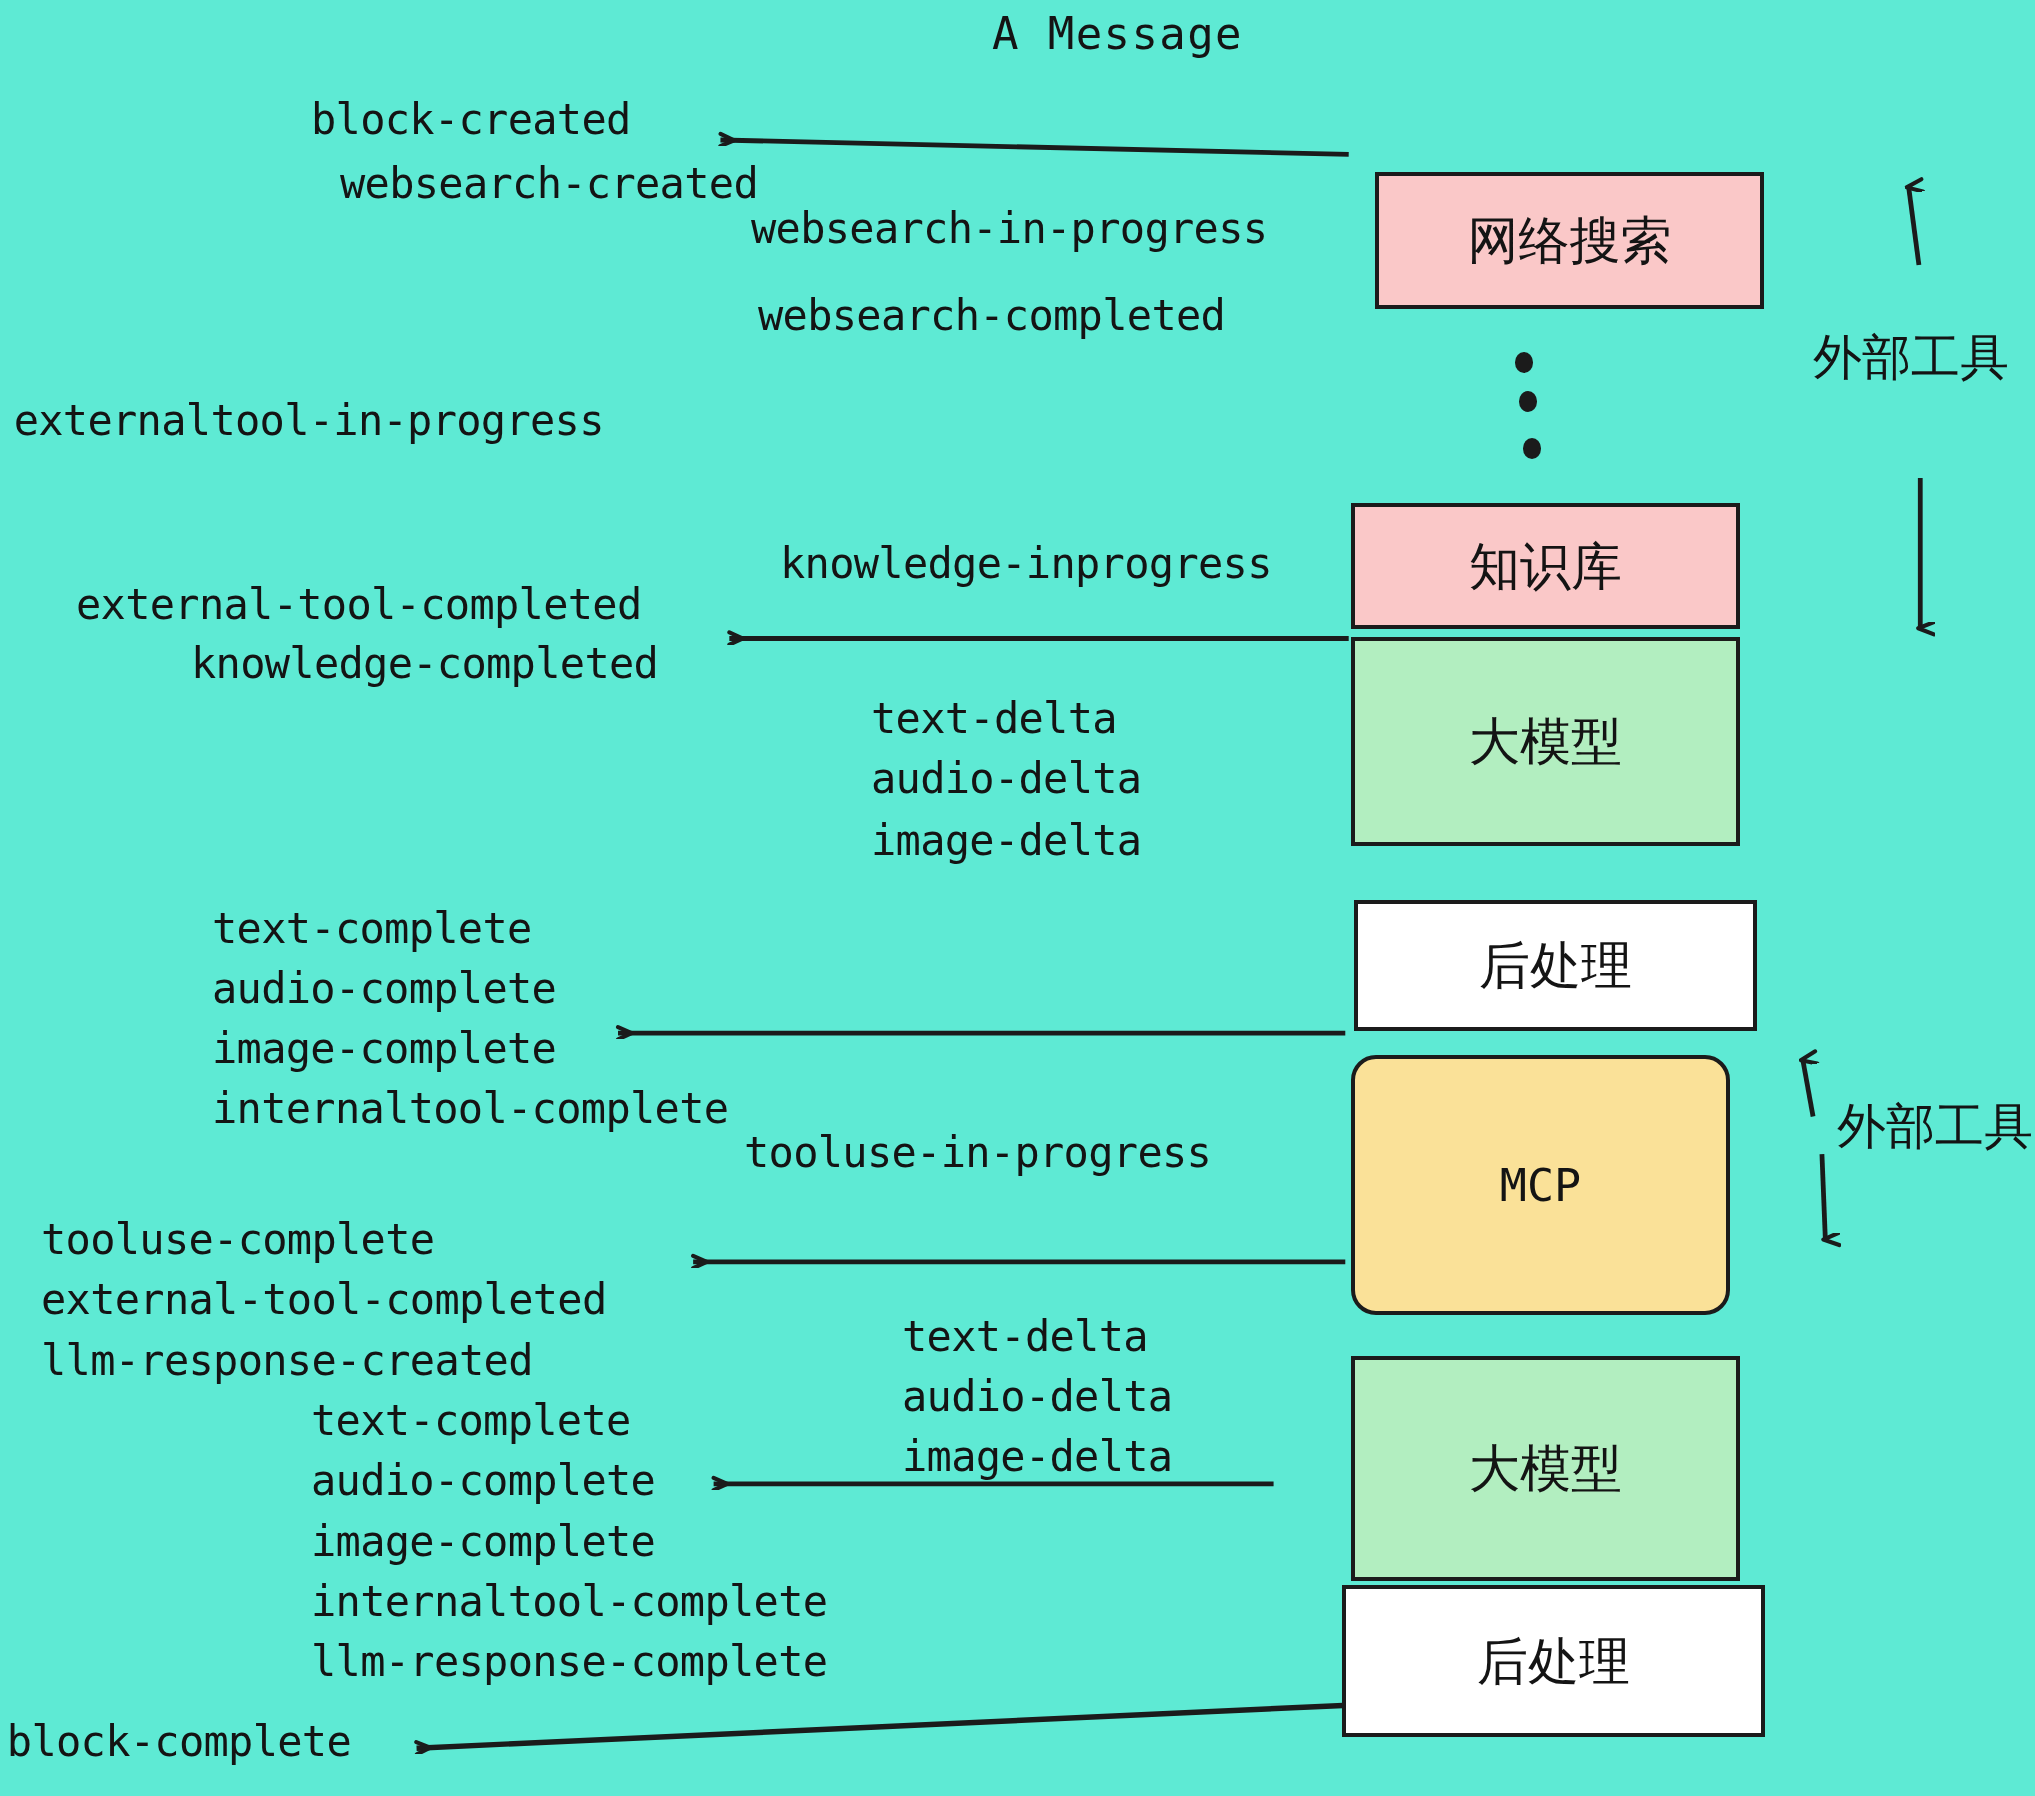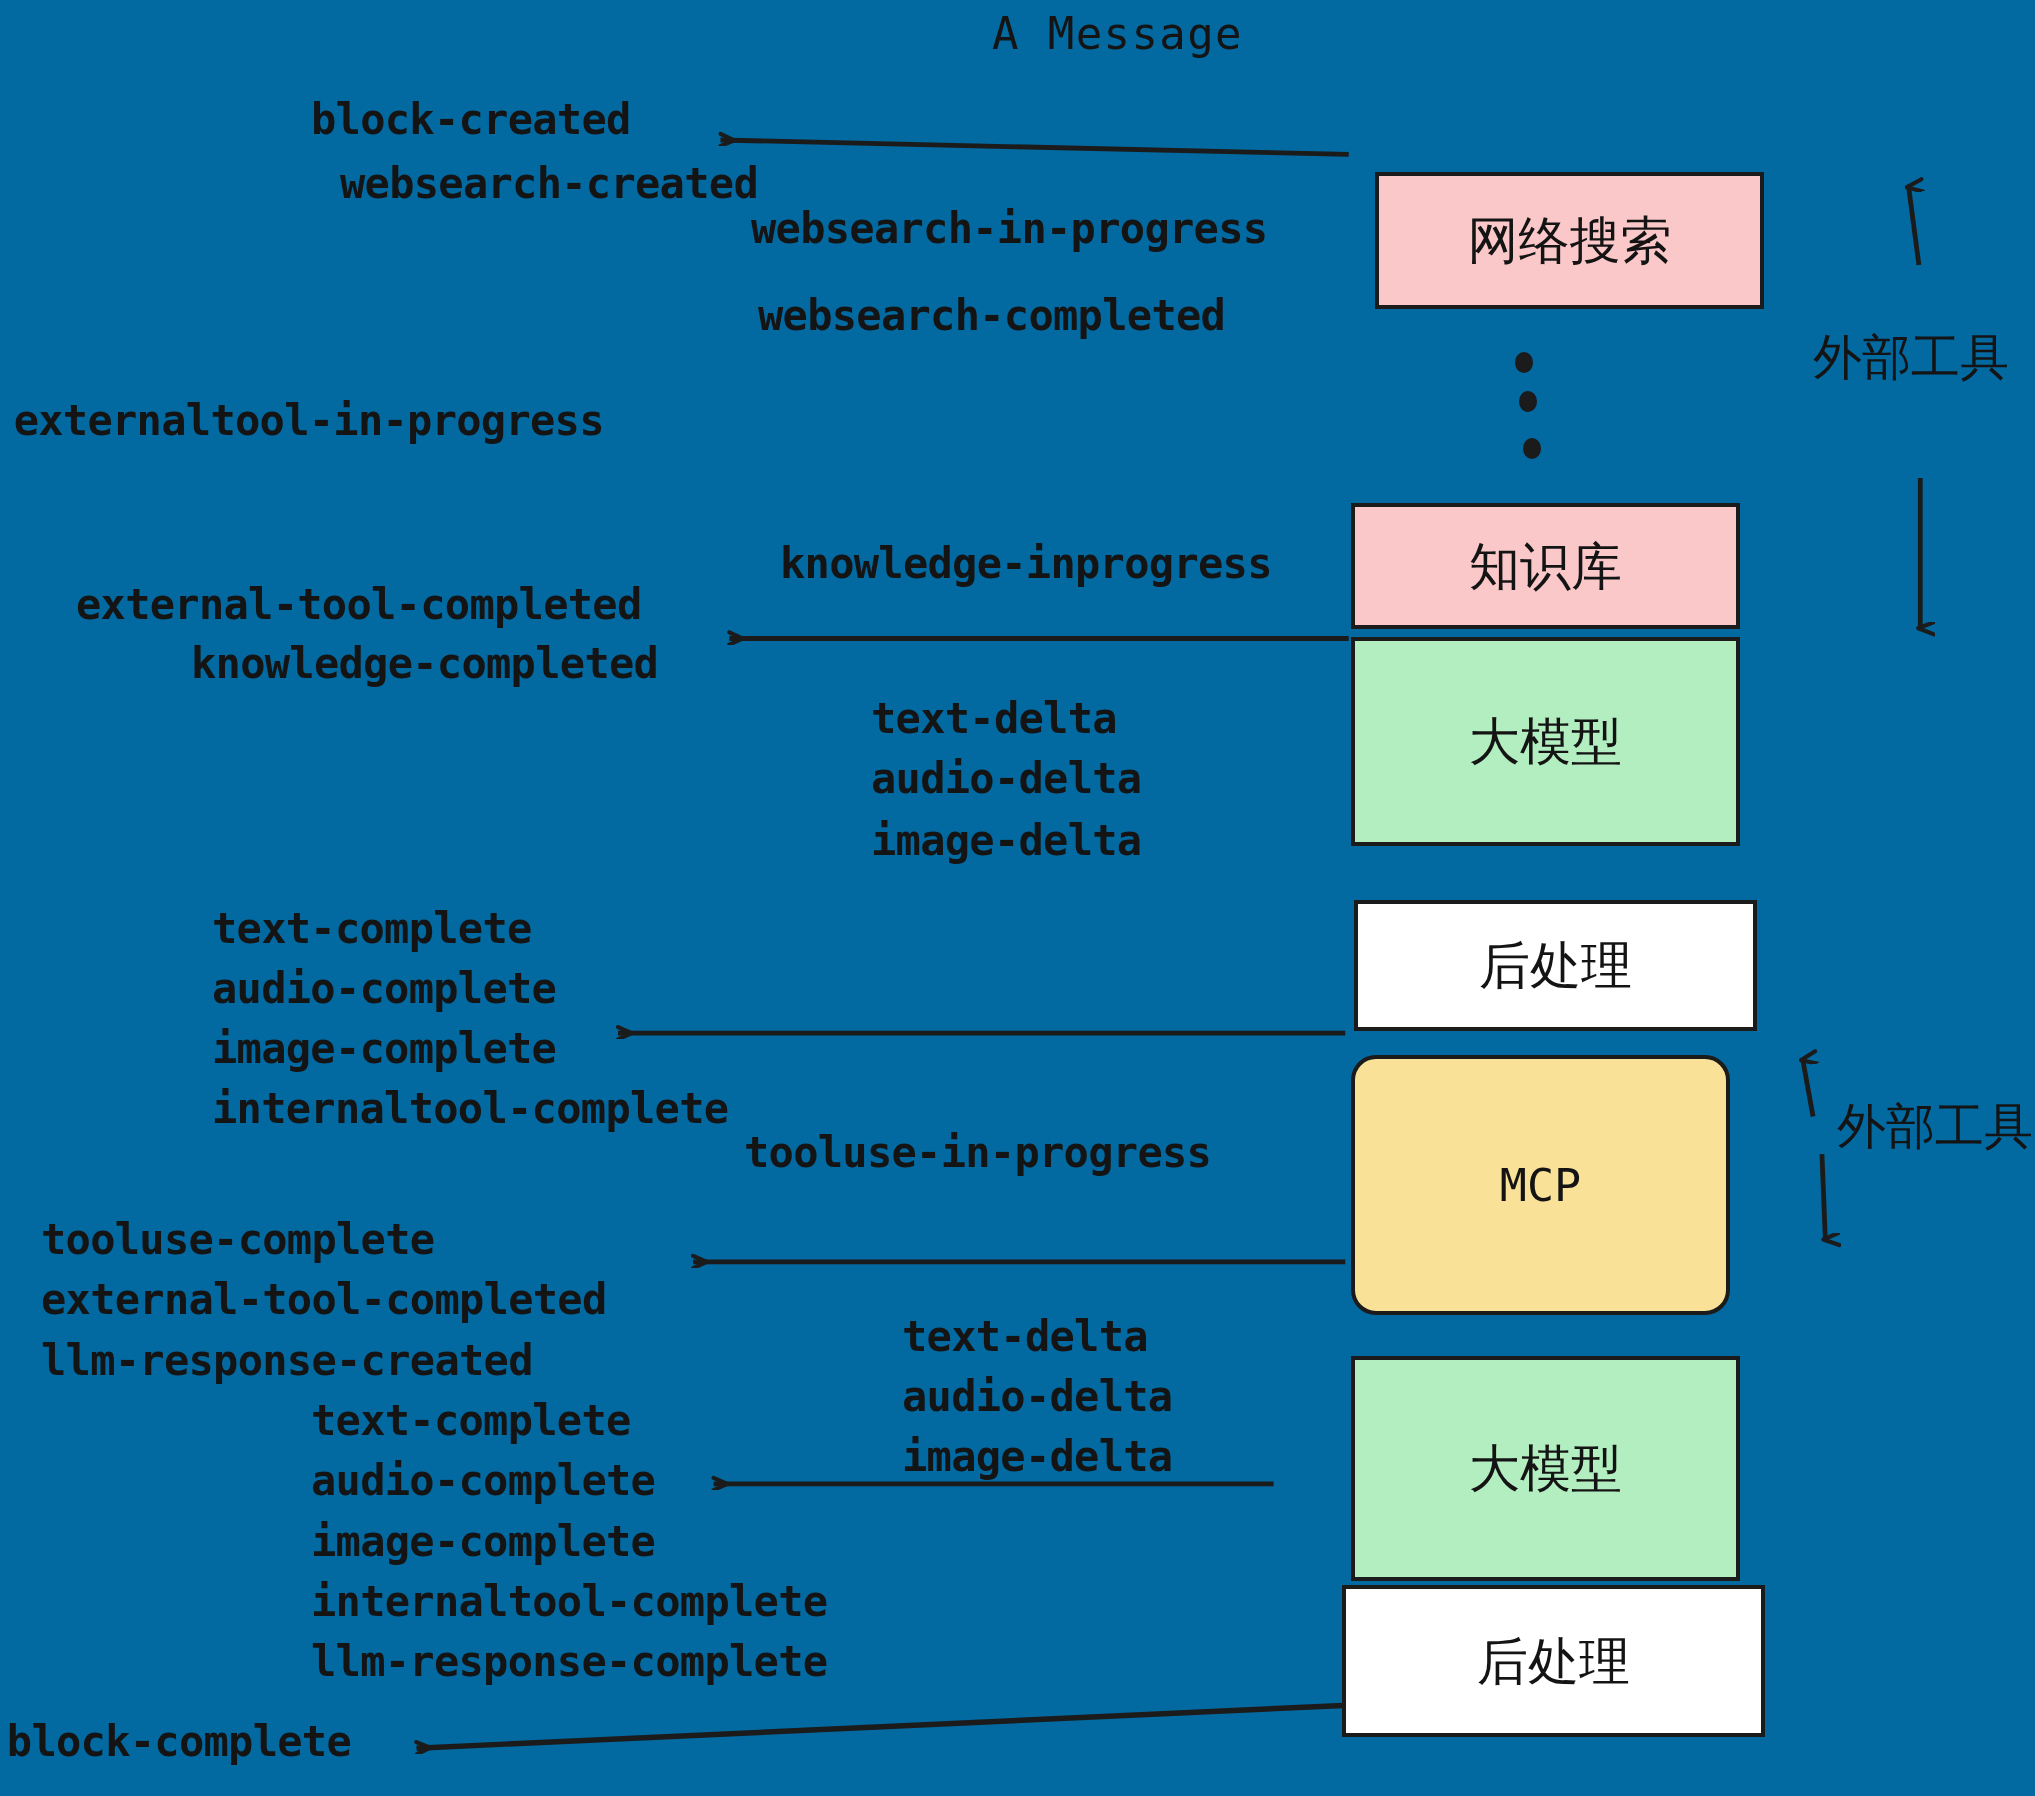--- a/index.html
+++ b/index.html
@@ -4,41 +4,40 @@
 <style>
   html, body {
     margin: 0;
     padding: 0;
     background: #ffffff;
   }
   #canvas {
     position: relative;
     width: 2035px;
     height: 1796px;
-    background: #0369a1;
+    background: #5eead4;
     font-family: "DejaVu Sans Mono", "Liberation Mono", monospace;
     overflow: hidden;
   }
   #svg-layer {
     position: absolute;
     left: 0;
     top: 0;
     width: 2035px;
     height: 1796px;
     pointer-events: none;
   }
   .evt {
     position: absolute;
     font-family: "DejaVu Sans Mono", "Liberation Mono", monospace;
     font-size: 42px;
     letter-spacing: -0.7px;
     color: #141414;
     white-space: nowrap;
     line-height: 1;
-    font-weight: bold;
   }
   .title {
     position: absolute;
     font-family: "DejaVu Sans Mono", "Liberation Mono", monospace;
     font-size: 44px;
     color: #141414;
     white-space: nowrap;
     letter-spacing: 1.4px;
   }
   .node {

